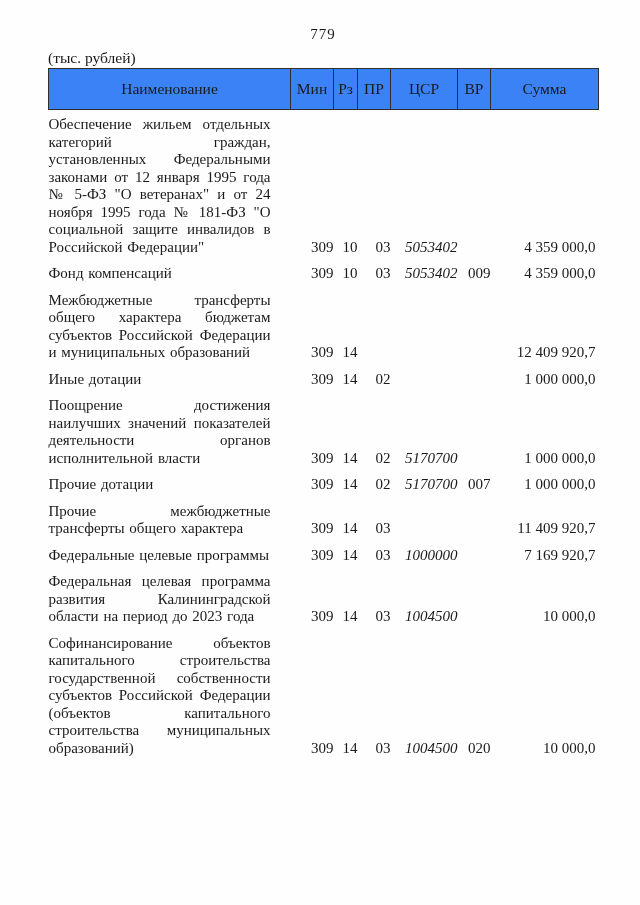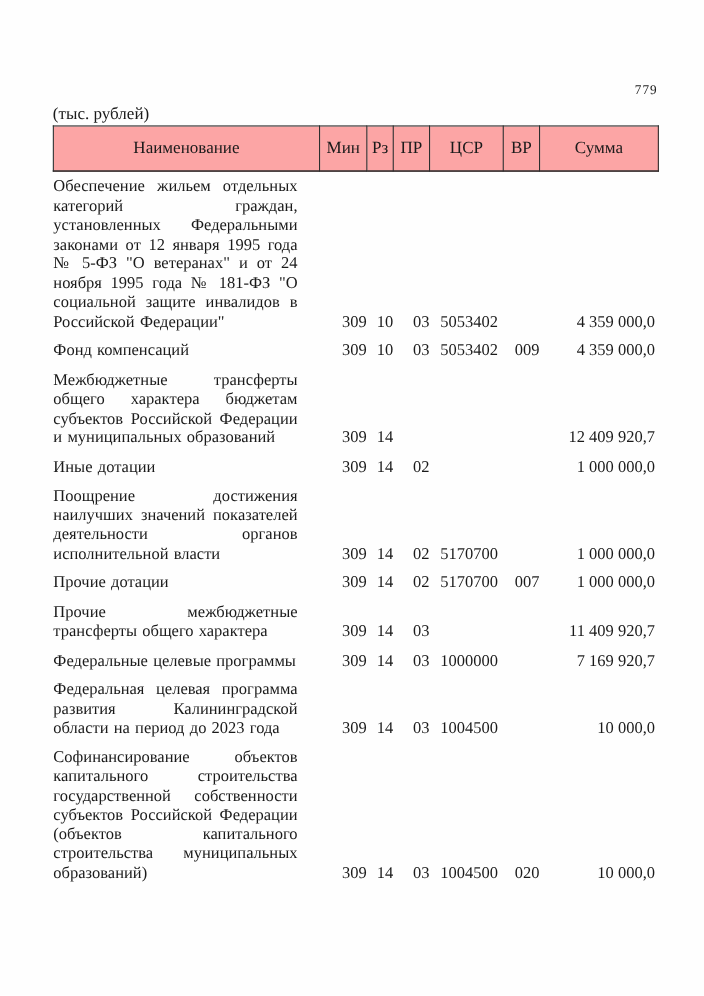--- a/index.html
+++ b/index.html
@@ -12,60 +12,59 @@
     height: 905px;
     box-sizing: border-box;
     background: #fefefe;
     color: #1a1a1a;
     font-family: "Liberation Serif", "DejaVu Serif", serif;
     padding: 26px 42px 0 48px;
     overflow: hidden;
     position: relative;
   }
   .page-number {
-    text-align: right;
-    font-size: 12px;
+    text-align: center;
+    font-size: 15px;
     letter-spacing: 1px;
     margin-bottom: 6px;
-    margin-top: 48px;
   }
   .units-note {
     text-align: left;
     font-size: 15.5px;
     margin-bottom: 1px;
   }
   table.budget {
     border-collapse: collapse;
     table-layout: fixed;
     width: 550px;
   }
   table.budget thead th {
     border: 1.6px solid #2e2e2e;
     font-weight: normal;
     font-size: 15.5px;
     height: 40px;
     text-align: center;
     vertical-align: middle;
     padding: 0 2px;
-    background: #fca5a5;
+    background: #3b82f6;
   }
   table.budget tbody td {
     vertical-align: bottom;
     font-size: 15px;
     line-height: 17.5px;
     padding: 6px 0 3px 0;
   }
   td.c-name {
     text-align: justify;
     text-align-last: left;
     padding-right: 20px !important;
     word-spacing: 1px;
   }
   td.c-min, td.c-rz, td.c-pr, td.c-vr { text-align: right; }
-  td.c-csr { text-align: center; padding-left: 5px !important; }
+  td.c-csr { text-align: right; padding-left: 5px !important; font-style: italic; }
   td.c-sum { text-align: right; padding-right: 3px !important; }
 </style>
 </head>
 <body>
 
 <div class="sheet">
 
   <div class="page-number">779</div>
 
   <div class="units-note">(тыс. рублей)</div>

